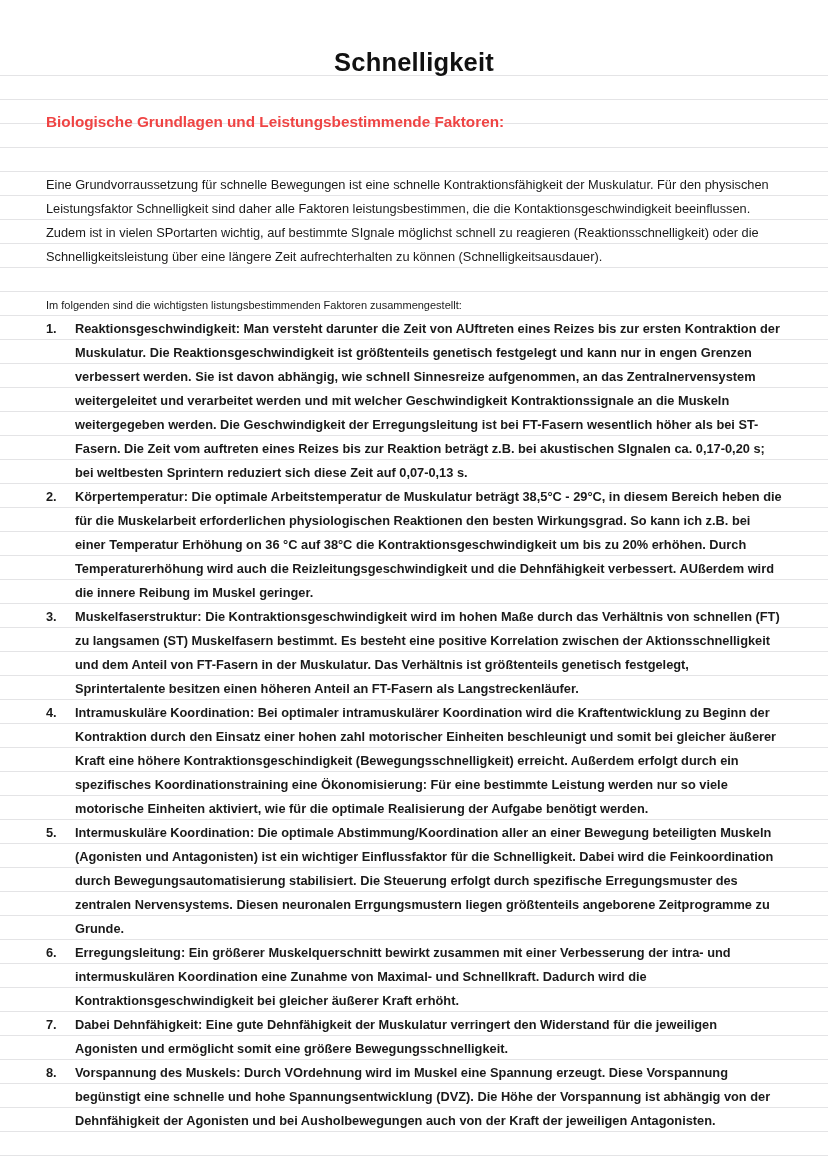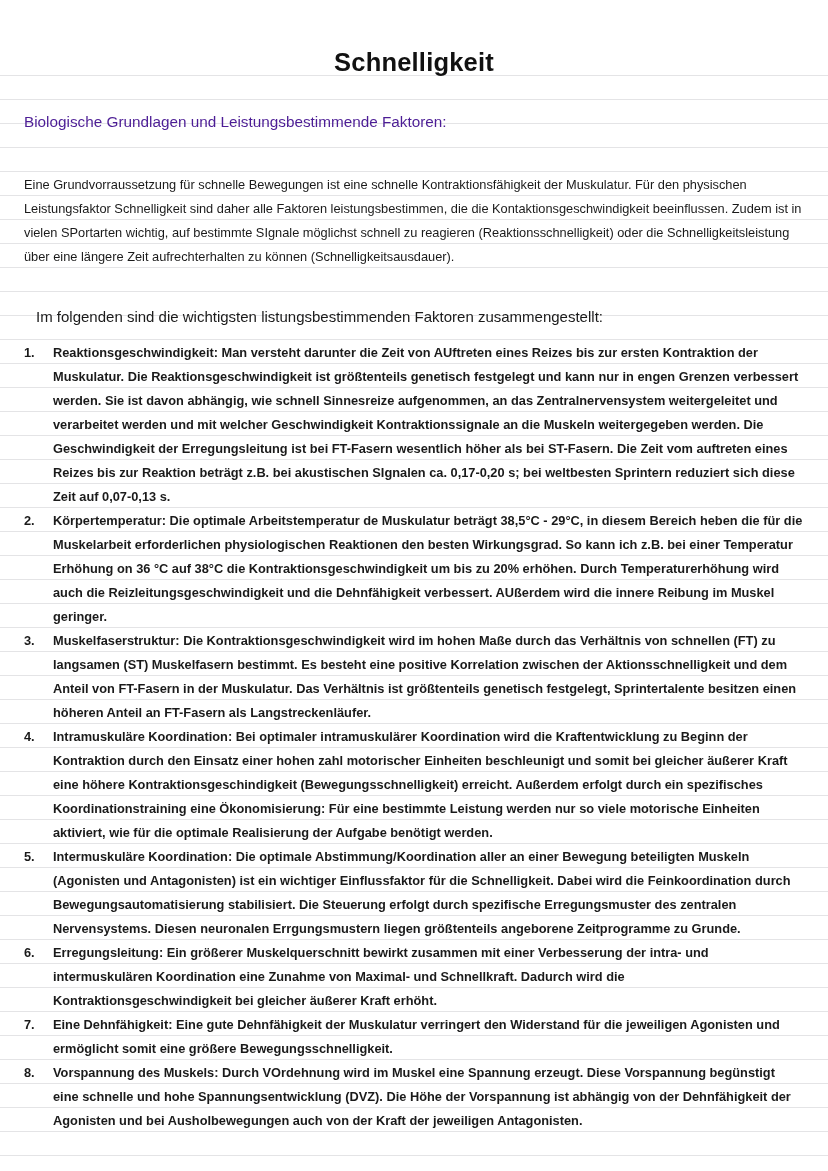--- a/index.html
+++ b/index.html
@@ -29,54 +29,54 @@
   .rule {
     position: absolute;
     left: 0;
     width: 828px;
     height: 1px;
     background: #e4e4e6;
   }
   .content {
     position: relative;
     z-index: 1;
-    padding: 0 24px;
+    padding: 0 46px;
     box-sizing: border-box;
   }
   .doc-title {
     text-align: center;
     font-size: 25.5px;
     font-weight: bold;
     letter-spacing: 0.2px;
     line-height: 24px;
     margin: 0;
     padding-top: 50px;
     color: #111111;
   }
   .section-heading {
     font-size: 15.3px;
-    font-weight: normal;
+    font-weight: bold;
     line-height: 24px;
     margin: 0;
     padding-top: 36px;
-    color: #4c1d95;
+    color: #ef4444;
   }
   .para {
     font-size: 12.8px;
     line-height: 24px;
     margin: 0;
     text-align: left;
   }
   .intro-para {
     padding-top: 39px;
   }
   .lead-line {
-    font-size: 15px;
+    font-size: 11px;
     line-height: 24px;
-    margin: 12px;
+    margin: 0;
     padding-top: 24px;
   }
   ol.factors {
     list-style: none;
     margin: 0;
     padding: 0;
     font-size: 12.8px;
     line-height: 24px;
   }
   ol.factors > li {
@@ -164,18 +164,18 @@
 
     <p class="lead-line">Im folgenden sind die wichtigsten listungsbestimmenden Faktoren zusammengestellt:</p>
 
     <ol class="factors">
         <li><span class="li-num">1.</span><span class="li-term">Reaktionsgeschwindigkeit:</span><span class="li-body"> Man versteht darunter die Zeit von AUftreten eines Reizes bis zur ersten Kontraktion der Muskulatur. Die Reaktionsgeschwindigkeit ist größtenteils genetisch festgelegt und kann nur in engen Grenzen verbessert werden. Sie ist davon abhängig, wie schnell Sinnesreize aufgenommen, an das Zentralnervensystem weitergeleitet und verarbeitet werden und mit welcher Geschwindigkeit Kontraktionssignale an die Muskeln weitergegeben werden. Die Geschwindigkeit der Erregungsleitung ist bei FT-Fasern wesentlich höher als bei ST-Fasern. Die Zeit vom auftreten eines Reizes bis zur Reaktion beträgt z.B. bei akustischen SIgnalen ca. 0,17-0,20 s; bei weltbesten Sprintern reduziert sich diese Zeit auf 0,07-0,13 s.</span></li>
         <li><span class="li-num">2.</span><span class="li-term">Körpertemperatur:</span><span class="li-body"> Die optimale Arbeitstemperatur de Muskulatur beträgt 38,5°C - 29°C, in diesem Bereich heben die für die Muskelarbeit erforderlichen physiologischen Reaktionen den besten Wirkungsgrad. So kann ich z.B. bei einer Temperatur Erhöhung on 36 °C auf 38°C die Kontraktionsgeschwindigkeit um bis zu 20% erhöhen. Durch Temperaturerhöhung wird auch die Reizleitungsgeschwindigkeit und die Dehnfähigkeit verbessert. AUßerdem wird die innere Reibung im Muskel geringer.</span></li>
         <li><span class="li-num">3.</span><span class="li-term">Muskelfaserstruktur:</span><span class="li-body"> Die Kontraktionsgeschwindigkeit wird im hohen Maße durch das Verhältnis von schnellen (FT) zu langsamen (ST) Muskelfasern bestimmt. Es besteht eine positive Korrelation zwischen der Aktionsschnelligkeit und dem Anteil von FT-Fasern in der Muskulatur. Das Verhältnis ist größtenteils genetisch festgelegt, Sprintertalente besitzen einen höheren Anteil an FT-Fasern als Langstreckenläufer.</span></li>
         <li><span class="li-num">4.</span><span class="li-term">Intramuskuläre Koordination:</span><span class="li-body"> Bei optimaler intramuskulärer Koordination wird die Kraftentwicklung zu Beginn der Kontraktion durch den Einsatz einer hohen zahl motorischer Einheiten beschleunigt und somit bei gleicher äußerer Kraft eine höhere Kontraktionsgeschindigkeit (Bewegungsschnelligkeit) erreicht. Außerdem erfolgt durch ein spezifisches Koordinationstraining eine Ökonomisierung: Für eine bestimmte Leistung werden nur so viele motorische Einheiten aktiviert, wie für die optimale Realisierung der Aufgabe benötigt werden.</span></li>
         <li><span class="li-num">5.</span><span class="li-term">Intermuskuläre Koordination:</span><span class="li-body"> Die optimale Abstimmung/Koordination aller an einer Bewegung beteiligten Muskeln (Agonisten und Antagonisten) ist ein wichtiger Einflussfaktor für die Schnelligkeit. Dabei wird die Feinkoordination durch Bewegungsautomatisierung stabilisiert. Die Steuerung erfolgt durch spezifische Erregungsmuster des zentralen Nervensystems. Diesen neuronalen Errgungsmustern liegen größtenteils angeborene Zeitprogramme zu Grunde.</span></li>
         <li><span class="li-num">6.</span><span class="li-term">Erregungsleitung:</span><span class="li-body"> Ein größerer Muskelquerschnitt bewirkt zusammen mit einer Verbesserung der intra- und intermuskulären Koordination eine Zunahme von Maximal- und Schnellkraft. Dadurch wird die Kontraktionsgeschwindigkeit bei gleicher äußerer Kraft erhöht.</span></li>
-        <li><span class="li-num">7.</span><span class="li-term">Eine Dehnfähigkeit:</span><span class="li-body"> Eine gute Dehnfähigkeit der Muskulatur verringert den Widerstand für die jeweiligen Agonisten und ermöglicht somit eine größere Bewegungsschnelligkeit.</span></li>
+        <li><span class="li-num">7.</span><span class="li-term">Dabei Dehnfähigkeit:</span><span class="li-body"> Eine gute Dehnfähigkeit der Muskulatur verringert den Widerstand für die jeweiligen Agonisten und ermöglicht somit eine größere Bewegungsschnelligkeit.</span></li>
         <li><span class="li-num">8.</span><span class="li-term">Vorspannung des Muskels:</span><span class="li-body"> Durch VOrdehnung wird im Muskel eine Spannung erzeugt. Diese Vorspannung begünstigt eine schnelle und hohe Spannungsentwicklung (DVZ). Die Höhe der Vorspannung ist abhängig von der Dehnfähigkeit der Agonisten und bei Ausholbewegungen auch von der Kraft der jeweiligen Antagonisten.</span></li>
       </ol>
 
   </div>
 </div>
 
 </body></html>

